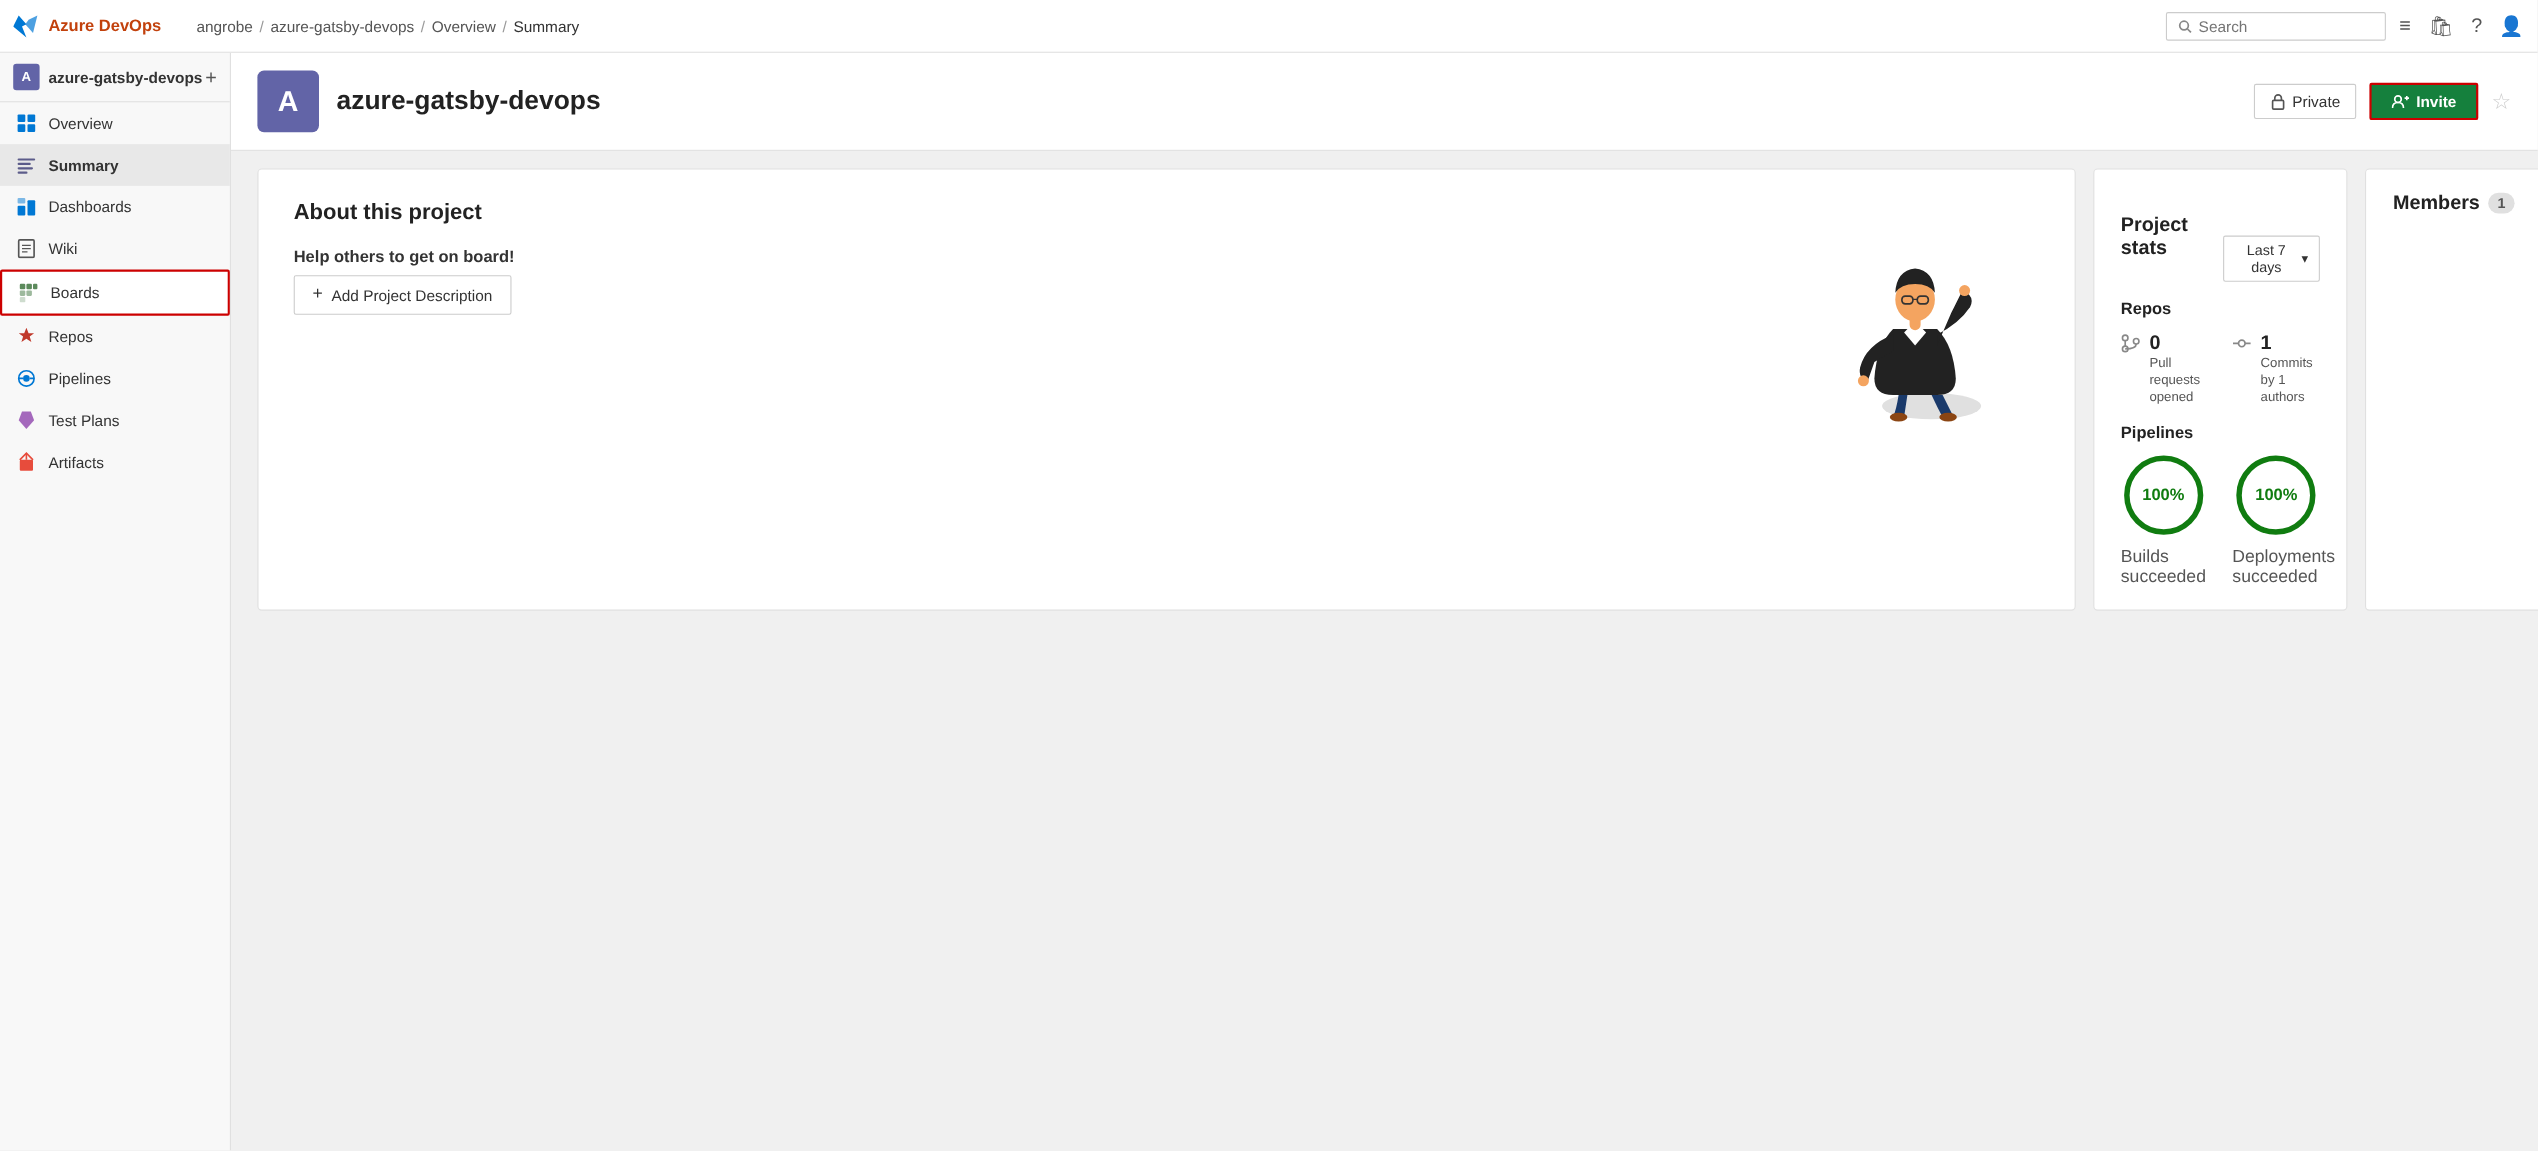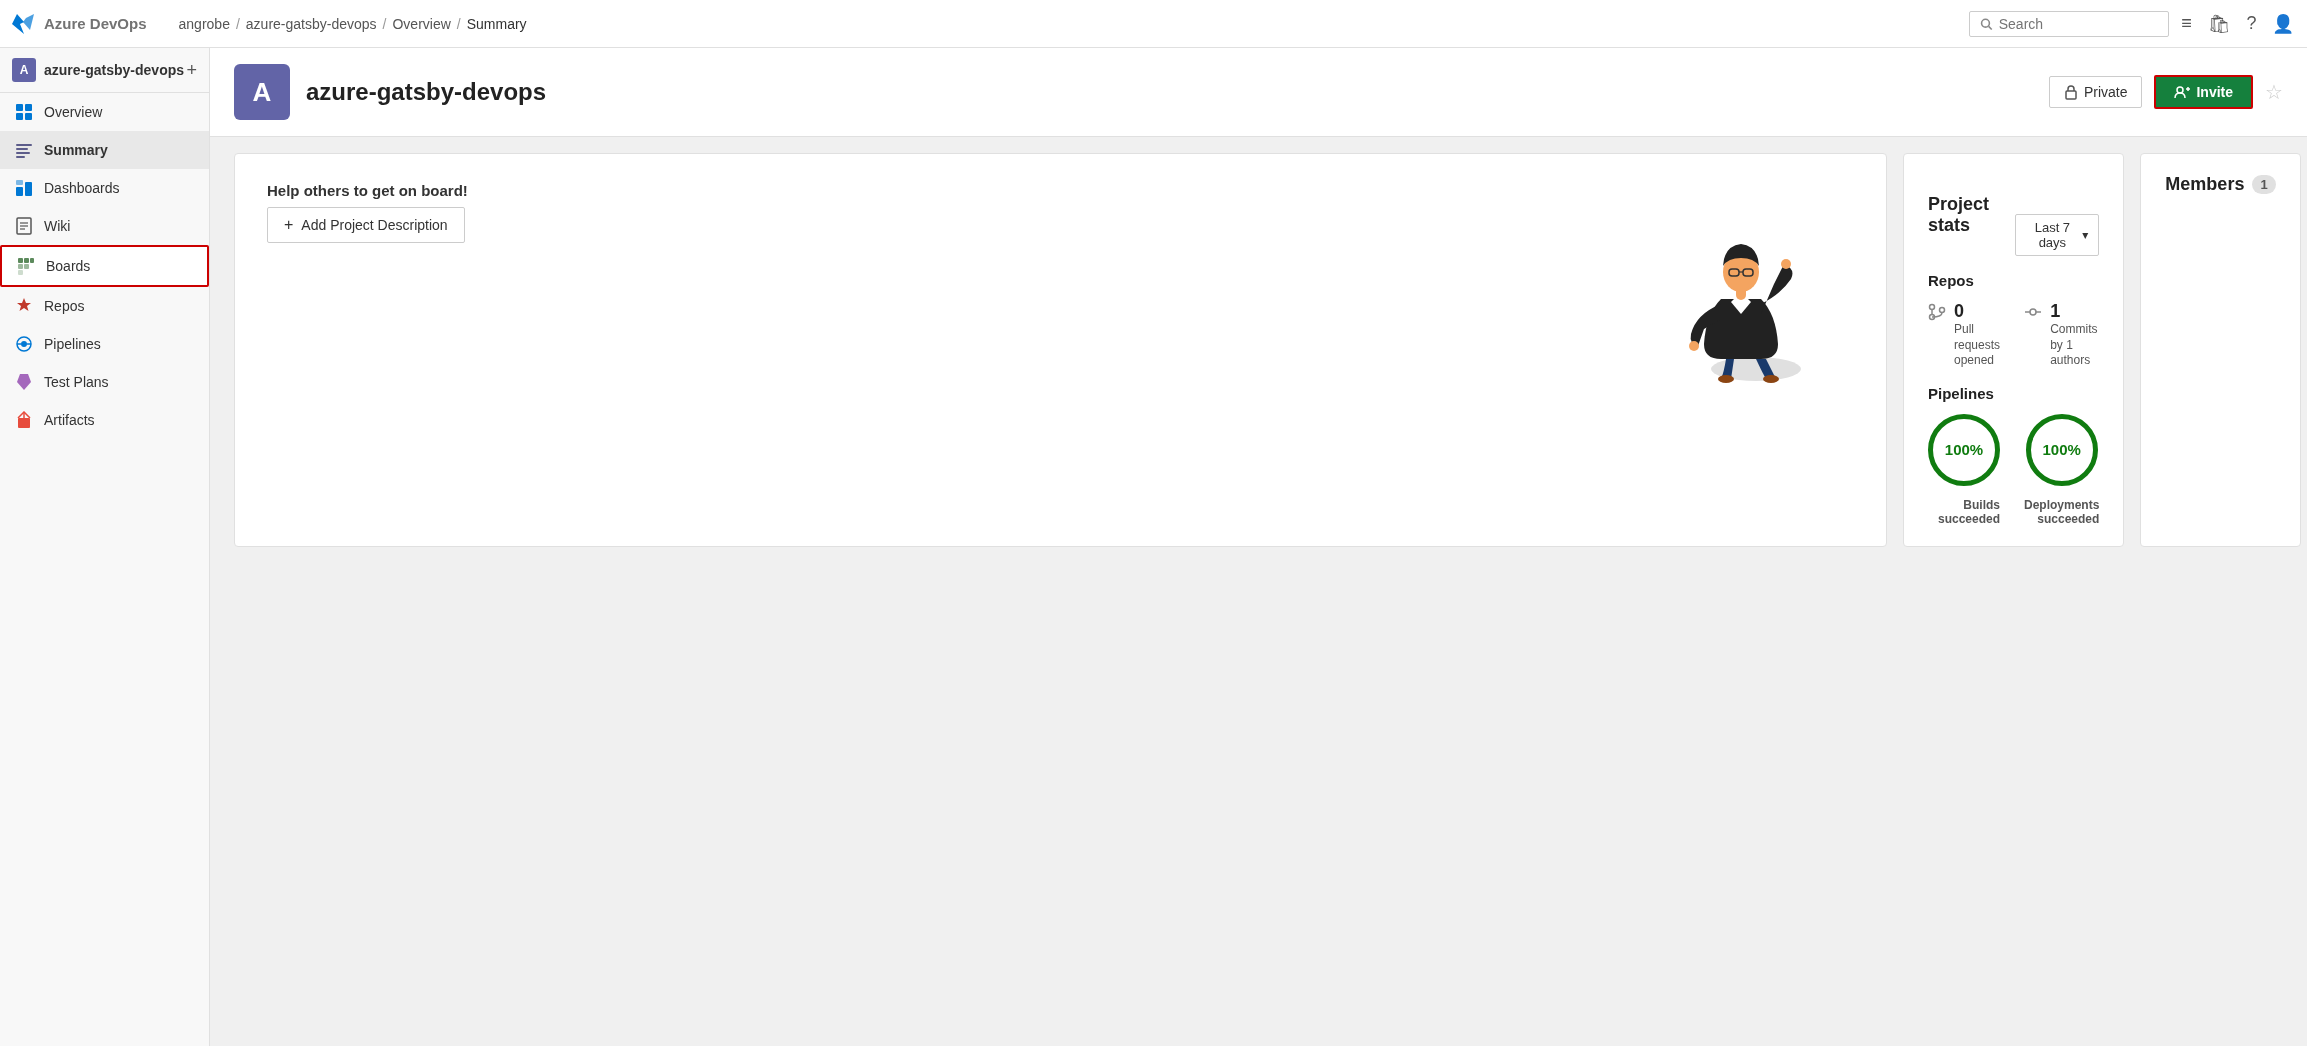--- a/index.html
+++ b/index.html
@@ -3,21 +3,21 @@
   <meta charset="utf-8">
   <style>
     * { box-sizing: border-box; margin: 0; padding: 0; }
     body { font-family: -apple-system, BlinkMacSystemFont, 'Segoe UI', sans-serif; font-size: 14px; color: #333; background: #f0f0f0; display: flex; flex-direction: column; height: 100vh; overflow: hidden; }
 
     
     .top-nav {
       display: flex; align-items: center; background: #fff; border-bottom: 1px solid #e0e0e0;
       height: 48px; padding: 0 12px; gap: 12px; flex-shrink: 0; z-index: 10;
     }
-    .top-nav-logo { display: flex; align-items: center; gap: 8px; color: #737373; font-weight: 600; font-size: 15px; }
+    .top-nav-logo { display: flex; align-items: center; gap: 8px; color: #c2410c; font-weight: 600; font-size: 15px; }
     .top-nav-logo svg { width: 24px; height: 24px; }
     .breadcrumb { display: flex; align-items: center; gap: 6px; color: #555; font-size: 14px; flex: 1; padding-left: 20px; }
     .breadcrumb span { color: #555; }
     .breadcrumb .sep { color: #999; }
     .breadcrumb .last { color: #333; }
     .search-box {
       display: flex; align-items: center; border: 1px solid #ccc; border-radius: 2px;
       padding: 4px 10px; gap: 6px; background: #fff; width: 200px;
     }
     .search-box input { border: none; outline: none; font-size: 14px; width: 100%; color: #555; }
@@ -134,21 +134,21 @@
 
     .pipelines-section { margin-top: 16px; }
     .pipelines-row { display: flex; gap: 24px; align-items: flex-end; }
     .pipeline-circle-container { display: flex; flex-direction: column; align-items: center; gap: 12px; }
     .pipeline-circle {
       width: 72px; height: 72px; border-radius: 50%;
       border: 5px solid #107c10;
       display: flex; align-items: center; justify-content: center;
       font-size: 15px; font-weight: 700; color: #107c10;
     }
-    .pipeline-label { font-size: 12px; color: #555; text-align: right; max-width: 80px; font-weight: bold; }
+    .pipeline-label { font-size: 16px; color: #555; text-align: left; max-width: 80px; }
 
     .members-card { background: #fff; border: 1px solid #e0e0e0; border-radius: 4px; padding: 20px 24px; }
     .members-header { display: flex; align-items: center; gap: 8px; }
     .members-title { font-size: 18px; font-weight: 600; color: #222; }
     .members-count {
       background: #e0e0e0; border-radius: 12px; padding: 2px 8px;
       font-size: 13px; font-weight: 600; color: #555;
     }
 
     
@@ -334,20 +334,21 @@
           </svg>
           <span>Invite</span>
         </button>
         <span class="btn-star">☆</span>
       </div>
     </div>
 
     <div class="content-grid">
 
       <div class="about-card">
+        <h2 class="about-title">About this project</h2>
         <div class="about-body">
           <p class="about-help-title">Help others to get on board!</p>
           <button class="btn-add-desc">
             <span style="font-size:16px;">+</span>
             <span>Add Project Description</span>
           </button>
         </div>
 
         <div class="about-illustration">
           <svg class="person-svg" viewBox="0 0 150 170" xmlns="http://www.w3.org/2000/svg">

